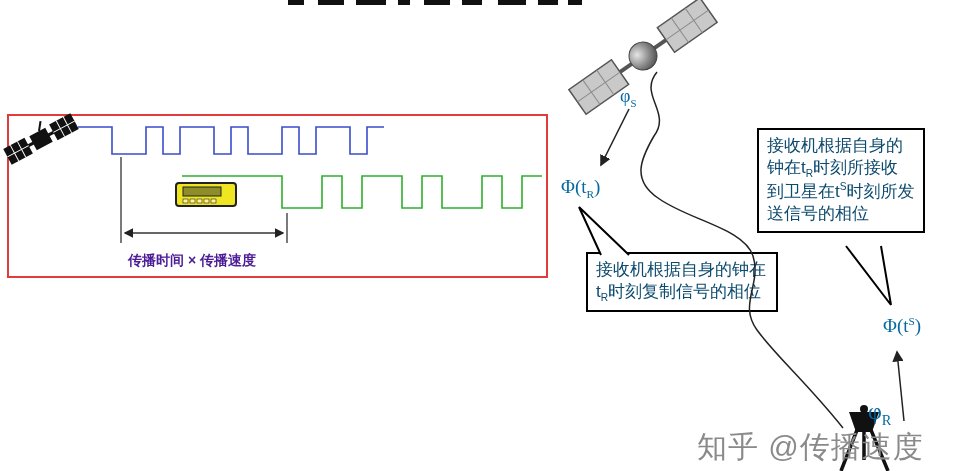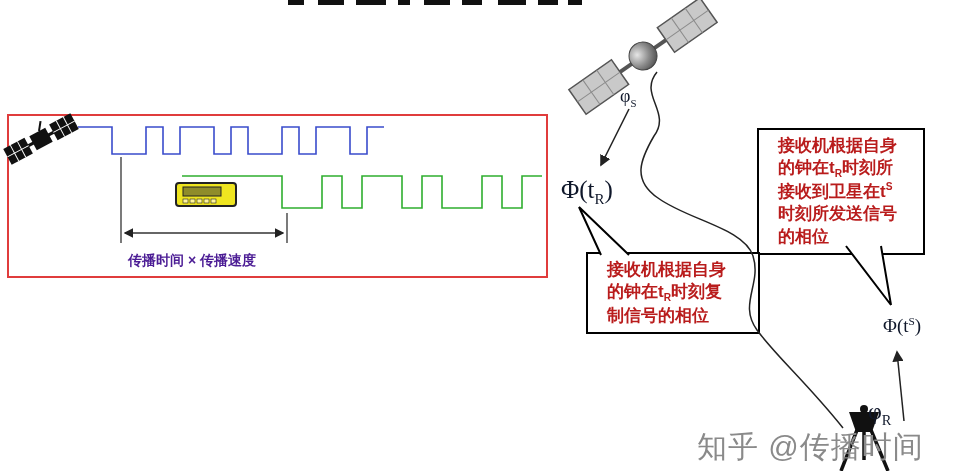--- a/index.html
+++ b/index.html
@@ -1,31 +1,31 @@
 <!DOCTYPE html>
 <html><head>
 <meta charset="utf-8">
 <style>
   *{margin:0;padding:0;box-sizing:border-box}
   html,body{background:#fff}
   #stage{position:relative;width:954px;height:471px;background:#fff;overflow:hidden;
          font-family:"Liberation Sans","DejaVu Sans",sans-serif}
   #red-box{position:absolute;left:7px;top:114px;width:541px;height:164px;
            border:2px solid #e03c3c;z-index:1}
-  .callout{position:absolute;background:#fff;border:2px solid #000;padding:5px 19px;
-           font-size:17px;line-height:1.3;font-weight:bold;color:#b91c1c;z-index:1}
+  .callout{position:absolute;background:#fff;border:2px solid #000;padding:5px 8px;
+           font-size:17px;line-height:1.3;font-weight:normal;color:#0c4a6e;z-index:1}
   #callout-right{left:757px;top:128px;width:168px}
-  #callout-left{left:586px;top:252px;width:174px}
+  #callout-left{left:586px;top:252px;width:192px}
   #art{position:absolute;left:0;top:0;z-index:2;pointer-events:none}
   .lbl{position:absolute;z-index:3;font-family:"Liberation Serif","DejaVu Serif",serif;
-       color:#0f172a;white-space:nowrap}
+       color:#0369a1;white-space:nowrap}
   sub{font-size:0.6em}
   sup{font-size:0.6em}
   #phi-s{left:620px;top:86px;font-size:18px}
-  #phi-tr{left:561px;top:176px;font-size:25px}
+  #phi-tr{left:561px;top:176px;font-size:19px}
   #phi-ts{left:883px;top:315px;font-size:19px}
   #phi-r{left:868px;top:398px;font-size:24px}
   #formula{left:624px;top:371px;font-size:20px}
   #caption{position:absolute;left:128px;top:252px;font-size:14px;font-weight:bold;
            color:#4c1d95;z-index:3;white-space:nowrap;
            font-family:"Liberation Sans","DejaVu Sans",sans-serif}
   #watermark{position:absolute;left:697px;top:427px;font-size:30px;letter-spacing:1px;
              z-index:3;white-space:nowrap;color:#8a8a8a;
              font-family:"Liberation Sans","DejaVu Sans",sans-serif}
 </style>
@@ -139,15 +139,15 @@
         <line x1="864" y1="432" x2="864" y2="460"></line>
       </g>
     </g>
   </svg>
 
   <div class="lbl" id="phi-s">φ<sub>S</sub></div>
   <div class="lbl" id="phi-tr">Φ(t<sub>R</sub>)</div>
   <div class="lbl" id="phi-ts">Φ(t<sup>S</sup>)</div>
   <div class="lbl" id="phi-r">φ<sub>R</sub></div>
   <div id="caption">传播时间 × 传播速度</div>
-  <div id="watermark" style="color: rgb(138, 138, 138);">知乎 @传播时间</div>
+  <div id="watermark" style="color: rgb(138, 138, 138);">知乎 @传播速度</div>
 
 </div>
 
 </body></html>

